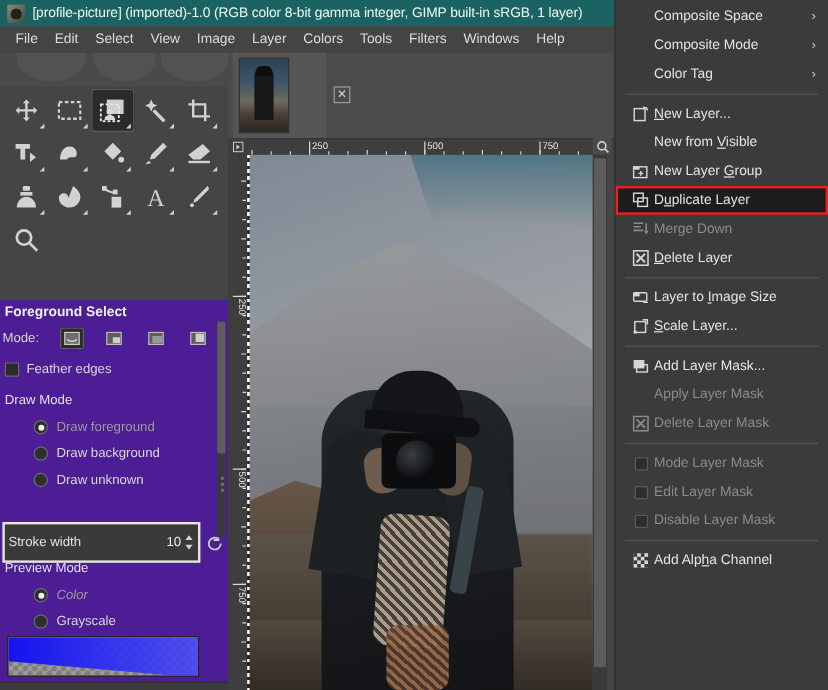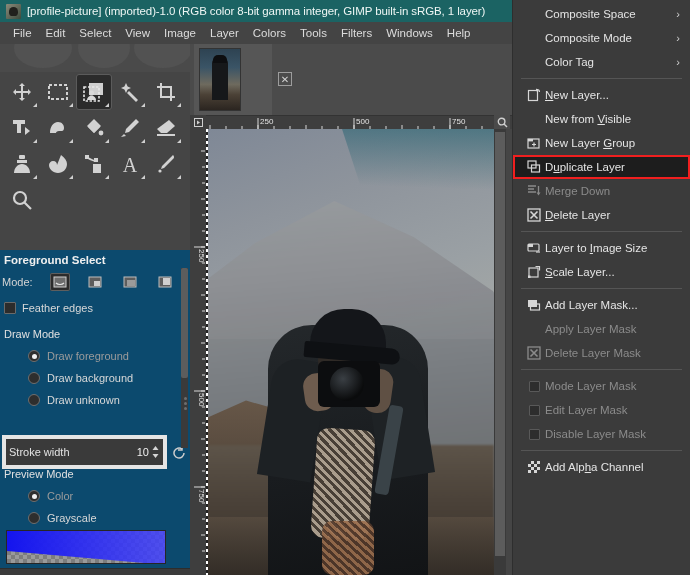--- a/index.html
+++ b/index.html
@@ -79,21 +79,21 @@
   #dock-tabs{
     position:absolute;left:0;top:228px;width:190px;height:20px;
     background:#3c3c3c;display:flex;align-items:center;padding-left:2px;gap:2px;
   }
   #dock-tabs .dtab{width:22px;height:18px;display:flex;align-items:center;justify-content:center;border-radius:2px;}
   #dock-tabs .dtab.active{background:#2b2b2b;}
   #dock-collapse{position:absolute;right:4px;top:3px;width:13px;height:13px;
     border:1px solid #8d8d8d;display:flex;align-items:center;justify-content:center;font-size:8px;color:#c6c6c6;}
 
   
-  #tool-options{position:absolute;left:0;top:250px;width:190px;height:325px;background:#0c4a6e;}
+  #tool-options{position:absolute;left:0;top:250px;width:190px;height:325px;background:#4c1d95;}
   #to-title{position:absolute;left:4px;top:4px;font-size:11.5px;font-weight:bold;color:#efefef;}
 
   #mode-row{position:absolute;left:2px;top:22px;height:20px;display:flex;align-items:center;gap:15px;}
   #mode-row .mlabel{font-size:11px;color:#d4d4d4;margin-right:2px;}
   .mode-btn{width:20px;height:18px;display:flex;align-items:center;justify-content:center;border-radius:2px;}
   .mode-btn.active{background:#2b2b2b;box-shadow:inset 0 0 0 1px #5e5e5e;}
 
   .check-row{position:absolute;left:4px;display:flex;align-items:center;gap:6px;}
   .cbox{width:12px;height:12px;background:#2c2c2c;border:1px solid #6a6a6a;border-radius:1px;}
   .check-row .lbl{font-size:11px;}
@@ -101,21 +101,21 @@
   .section-label{position:absolute;left:4px;font-size:11px;color:#e0e0e0;}
 
   .radio-row{position:absolute;left:28px;display:flex;align-items:center;gap:7px;}
   .radio{width:12px;height:12px;border-radius:50%;background:#2e2e2e;border:1px solid #6e6e6e;
     display:flex;align-items:center;justify-content:center;}
   .radio.on:after{content:"";width:5px;height:5px;border-radius:50%;background:#f0f0f0;}
   .radio-row .lbl{font-size:11px;}
   .radio-row.dim .lbl{color:#9b9b9b;}
 
   #stroke-row{position:absolute;left:2px;top:192px;width:186px;height:19px;display:flex;align-items:center;}
-  #stroke-field{flex:1;height:34px;background:#3a3a3a;border:4px solid #e5e5e5;
+  #stroke-field{flex:1;height:34px;background:#3a3a3a;border:2px solid #e5e5e5;
     display:flex;align-items:center;padding:0 3px;}
   #stroke-field .name{flex:1;font-size:11px;color:#e2e2e2;}
   #stroke-field .val{font-size:11px;color:#efefef;margin-right:2px;}
   #spin{width:9px;height:15px;display:flex;flex-direction:column;justify-content:center;align-items:center;}
   #stroke-reset{width:18px;height:18px;display:flex;align-items:center;justify-content:center;margin-left:3px;}
 
   #gradient-box{position:absolute;left:6px;top:280px;width:160px;height:34px;
     border:1px solid #262626;overflow:hidden;
     background-image:
       linear-gradient(45deg,#7d7d7d 25%,transparent 25%,transparent 75%,#7d7d7d 75%),
@@ -476,21 +476,21 @@
     </div>
     <span id="stroke-reset">
       <svg width="14" height="14" viewBox="0 0 14 14" fill="none" stroke="#cdcdcd" stroke-width="1.5">
           <path d="M12 8a5 5 0 1 1-2-4"></path>
           <path d="M10 1v4h-4"></path>
         </svg>
     </span>
   </div>
 
   <div class="section-label" style="top:218px;">Preview Mode</div>
-  <div class="radio-row dim" style="top:240px;">
+  <div class="radio-row dim" style="top:240px;font-style:italic;">
     <span class="radio on"></span>
     <span class="lbl">Color</span>
   </div>
   <div class="radio-row" style="top:262px;">
     <span class="radio"></span>
     <span class="lbl">Grayscale</span>
   </div>
 
   <div id="gradient-box">
     <svg id="gradient-tri" viewBox="0 0 160 34" preserveAspectRatio="none">

